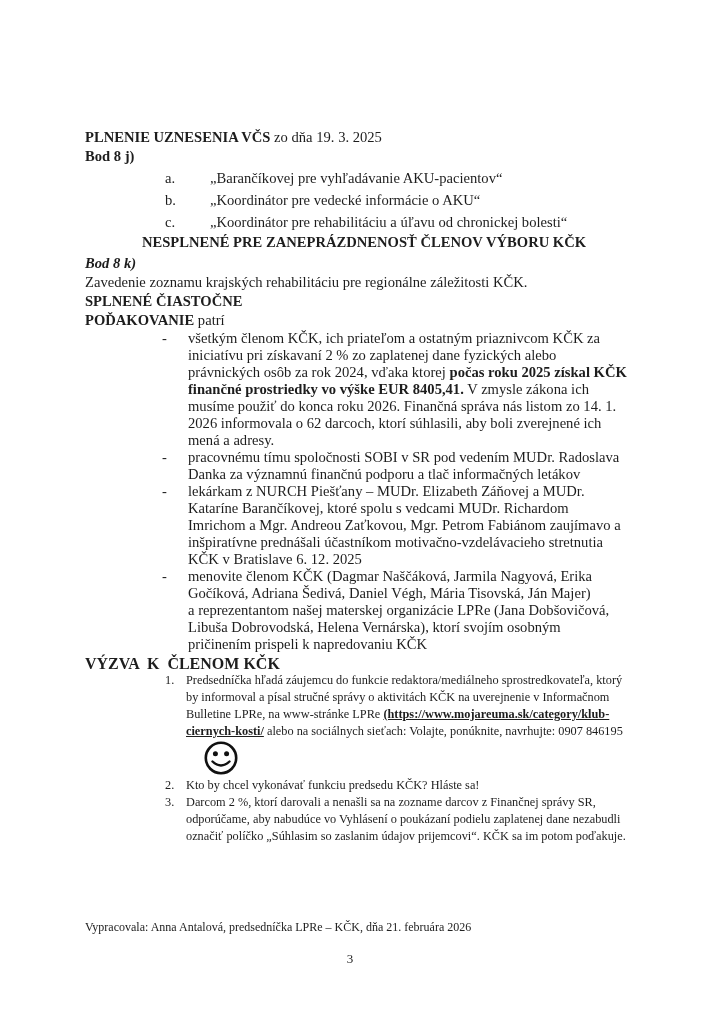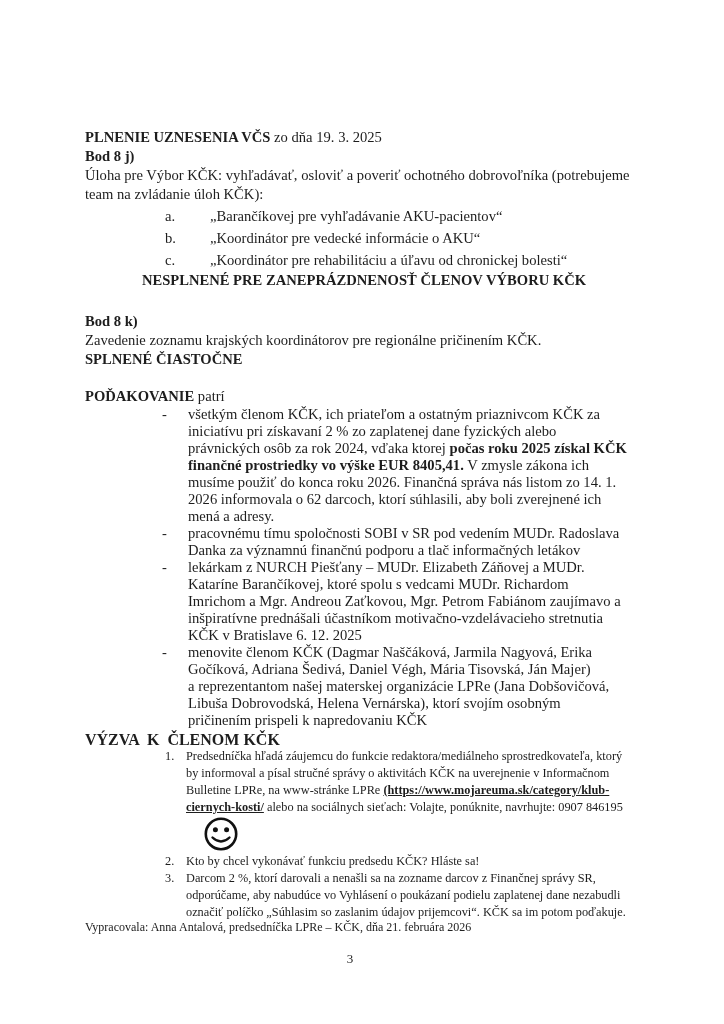--- a/index.html
+++ b/index.html
@@ -21,22 +21,22 @@
   .b{font-weight:bold;}
   .row{display:flex;align-items:flex-start;}
   .letter-row{padding-left:80px;margin-top:3px;}
   .letter-row .marker{flex:none;width:45px;}
   .dash-row{padding-left:77px;}
   .dash-row .marker{flex:none;width:26px;}
   .thanks{line-height:17px;}
   .center{text-align:center;}
   .right{text-align:left;}
   .status-center{margin-top:1px;}
-  .bod8k-label{margin-top:22px;}
-  .podak-h{margin-top:18px;}
+  .bod8k-label{margin-top:2px;font-style:italic;}
+  .podak-h{margin-top:0;}
   .vyzva{margin-top:2px;font-size:12.3px;line-height:17px;}
   .vyzva-h{font-size:16px;font-weight:bold;}
   .num-row{padding-left:80px;}
   .num-row .marker{flex:none;width:21px;}
   .doc-link{font-weight:bold;text-decoration:underline;color:inherit;cursor:pointer;}
   .smiley-wrap{margin-left:118px;height:37px;}
   .footer-line{
     position:absolute;left:85px;top:921px;
     font-size:12px;line-height:13px;color:#222;
   }
@@ -50,40 +50,38 @@
 
 <div class="page">
   <div class="content">
 
     <div>
       <span class="b">PLNENIE UZNESENIA VČS</span><span> zo dňa 19. 3. 2025</span>
     </div>
 
     <div class="b">Bod 8 j)</div>
 
-    <div class="preline">Úloha pre Výbor KČK: vyhľadávať, osloviť a poveriť ochotného dobrovoľníka (potrebujeme
-team na zvládanie úloh KČK):</div>
 
     <div class="row letter-row">
       <span class="marker">a.</span>
       <span>„Barančíkovej pre vyhľadávanie AKU-pacientov“</span>
     </div>
     <div class="row letter-row">
       <span class="marker">b.</span>
       <span>„Koordinátor pre vedecké informácie o AKU“</span>
     </div>
     <div class="row letter-row">
       <span class="marker">c.</span>
       <span>„Koordinátor pre rehabilitáciu a úľavu od chronickej bolesti“</span>
     </div>
 
     <div class="b center status-center">NESPLNENÉ PRE ZANEPRÁZDNENOSŤ ČLENOV VÝBORU KČK</div>
 
     <div class="b bod8k-label">Bod 8 k)</div>
-    <div>Zavedenie zoznamu krajských koordinátorov pre regionálne pričinením KČK.</div>
+    <div>Zavedenie zoznamu krajských rehabilitáciu pre regionálne záležitosti KČK.</div>
     <div class="b right">SPLNENÉ ČIASTOČNE</div>
 
     <div class="podak-h">
       <span class="b">POĎAKOVANIE</span><span> patrí</span>
     </div>
 
     <div class="row dash-row thanks">
       <span class="marker">-</span>
       <span class="preline"><span>všetkým členom KČK, ich priateľom a ostatným priaznivcom KČK za
 iniciatívu pri získavaní 2 % zo zaplatenej dane fyzických alebo

